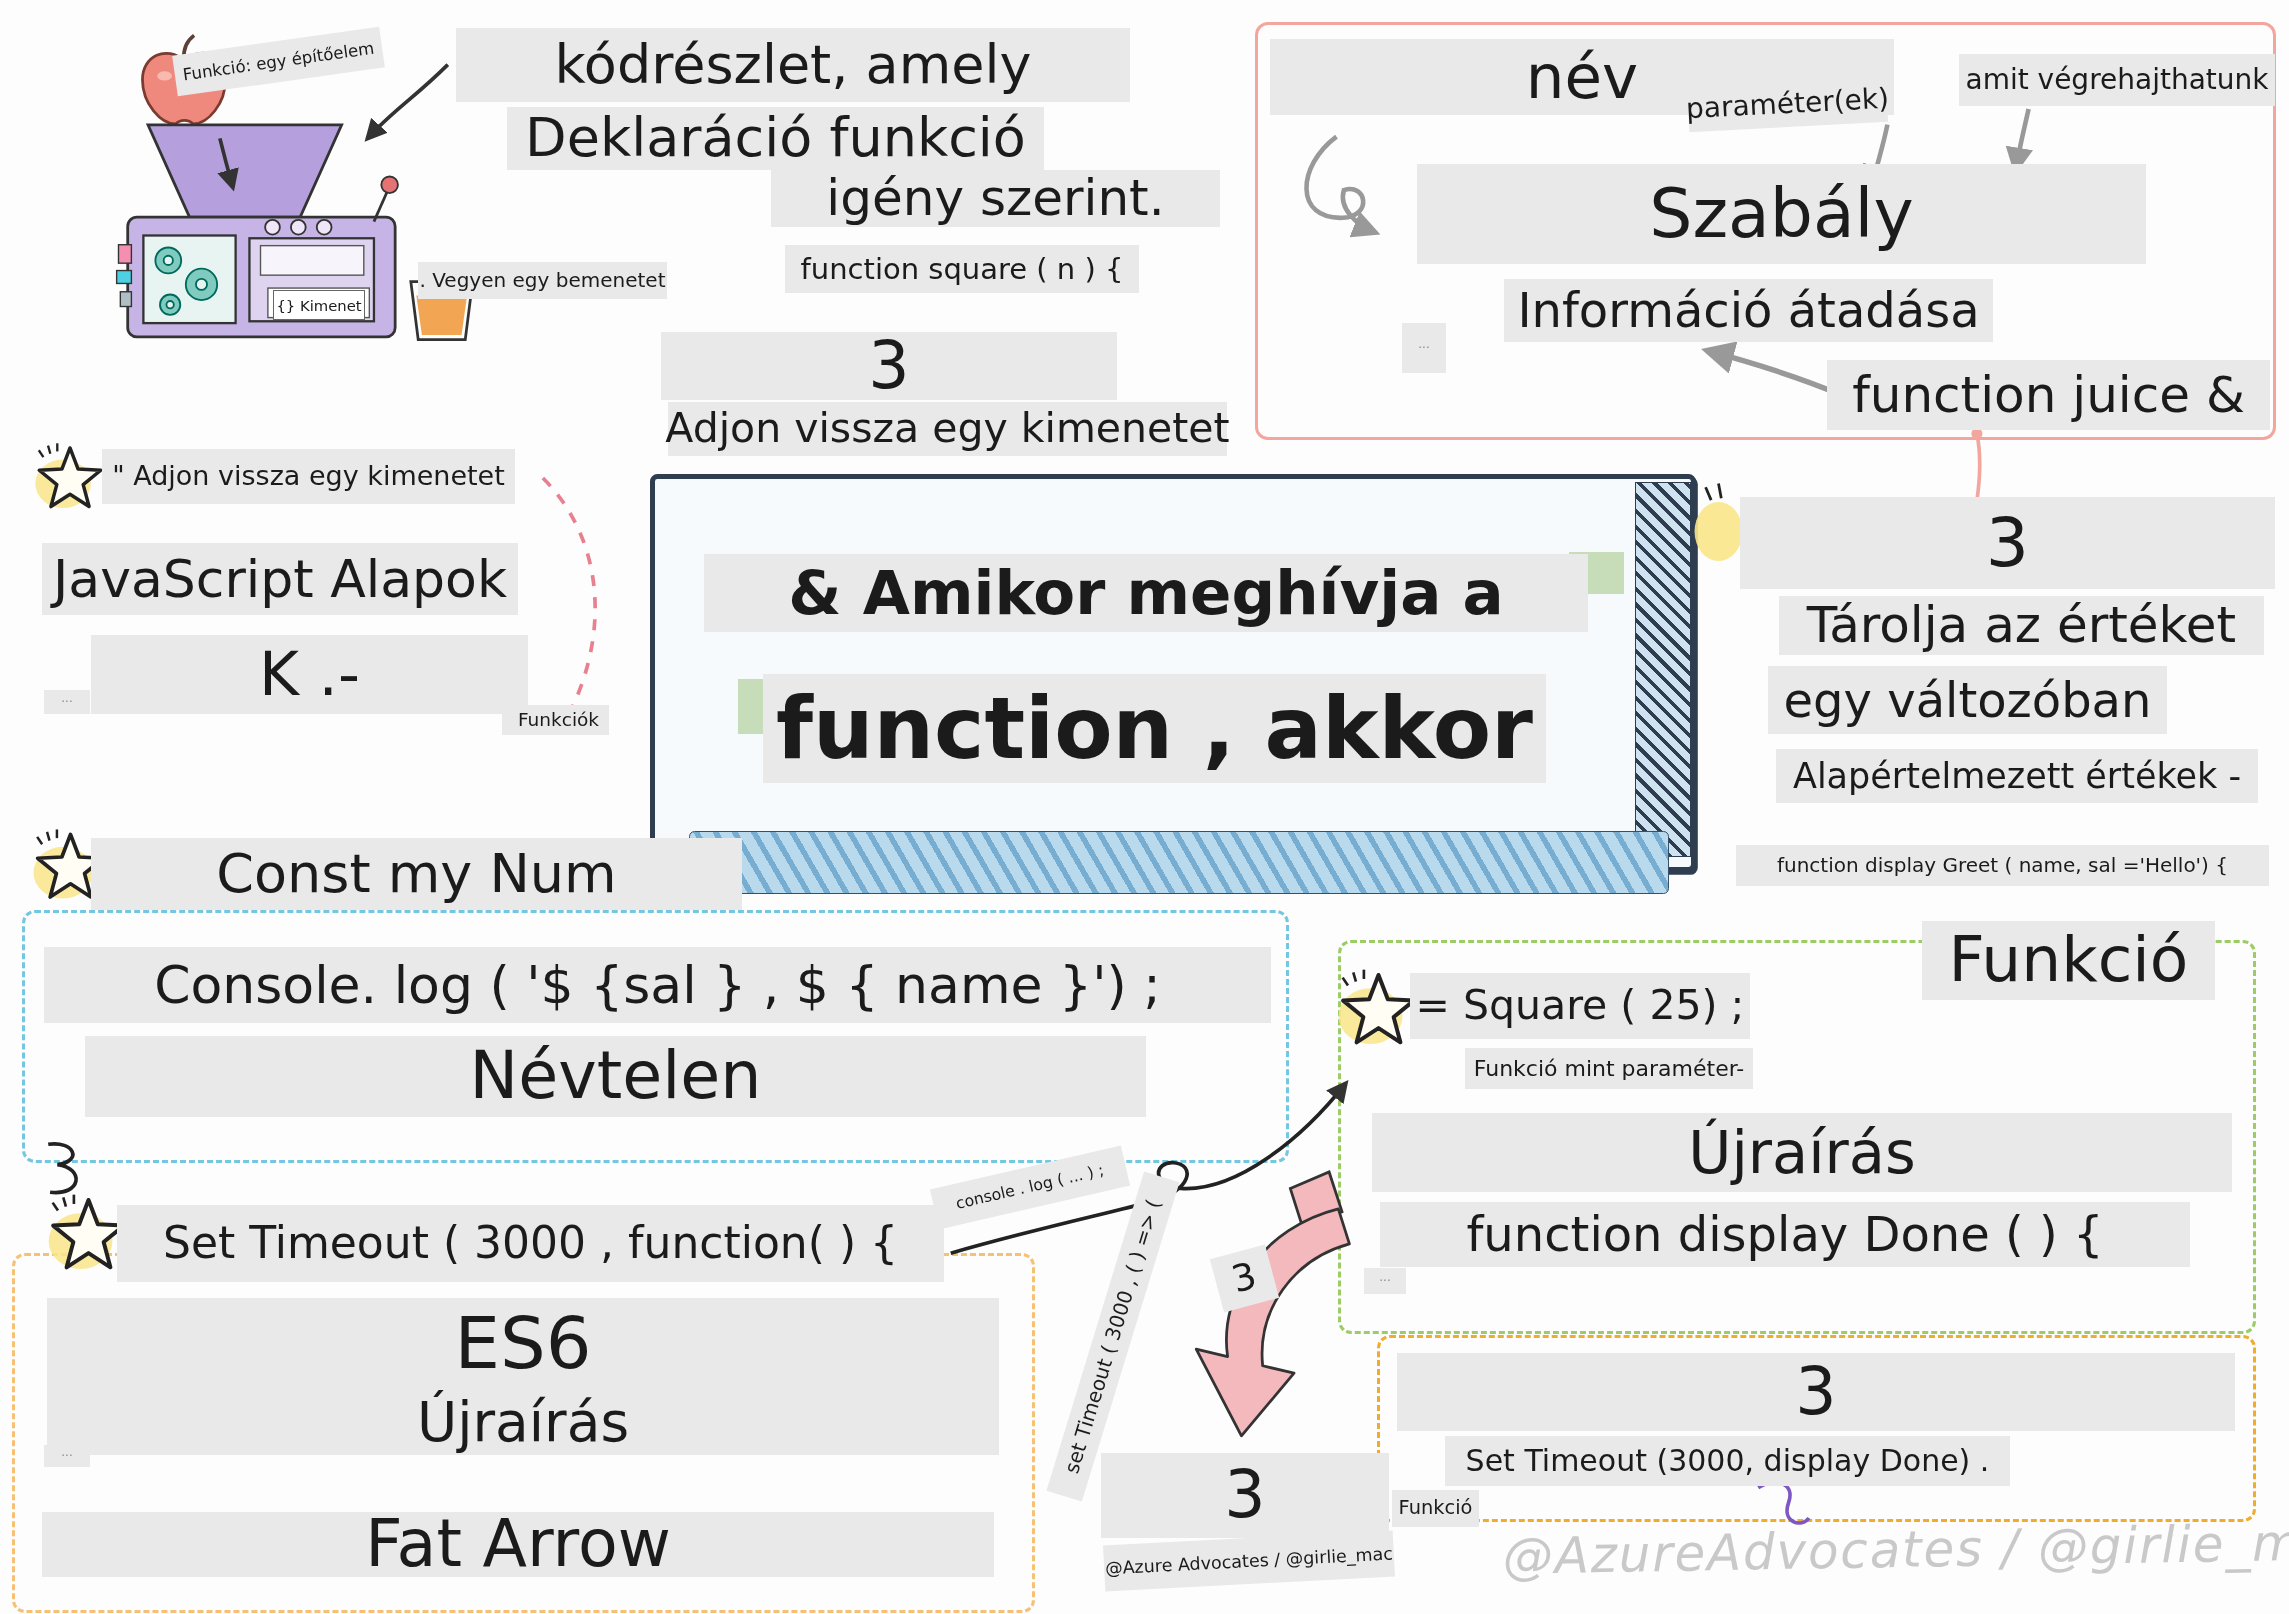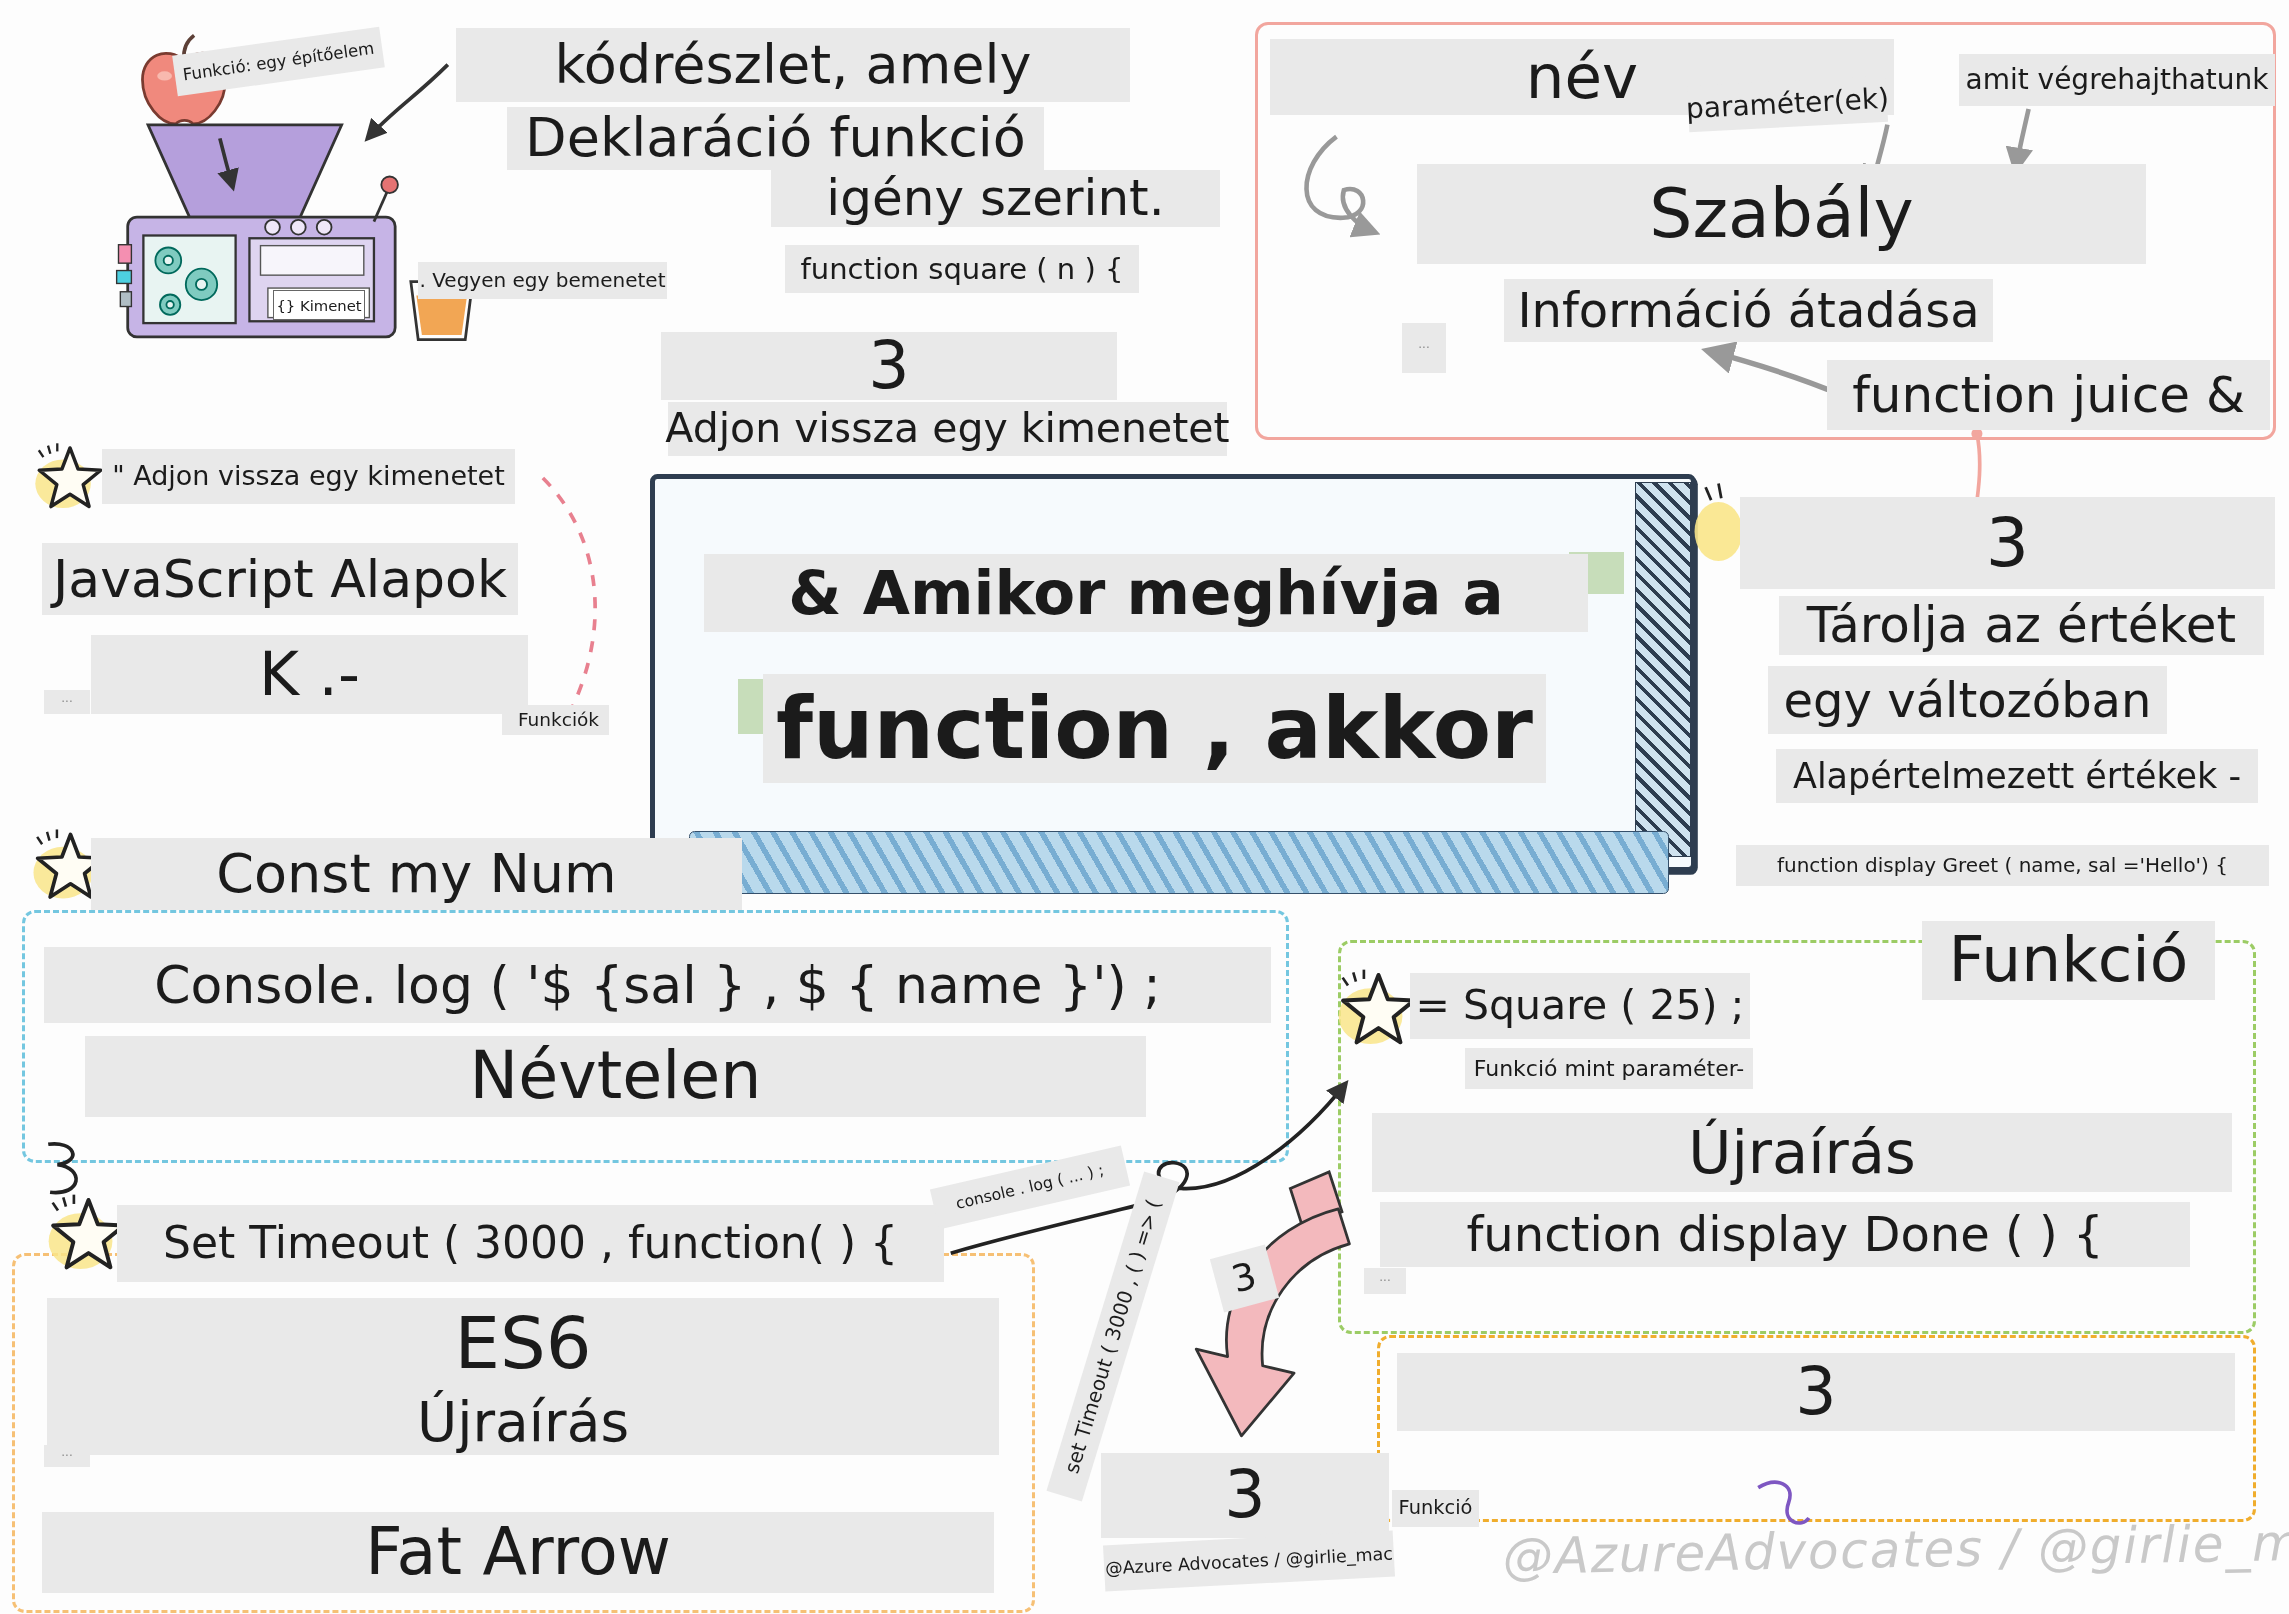--- a/index.html
+++ b/index.html
@@ -175,33 +175,34 @@
   <div class="strip bold" style="left:763px;top:674px;width:783px;height:109px;font-size:85px;">function , akkor</div>
 
   <div class="strip" style="left:91px;top:838px;width:651px;height:72px;font-size:54px;">Const my Num</div>
   <div class="strip" style="left:44px;top:947px;width:1227px;height:76px;font-size:52px;">Console. log ( '$ {sal } , $ { name }') ;</div>
   <div class="strip" style="left:85px;top:1036px;width:1061px;height:81px;font-size:65px;">Névtelen</div>
 
   <div class="strip" style="left:117px;top:1205px;width:827px;height:77px;font-size:44px;">Set Timeout ( 3000 , function( ) {</div>
   <div class="strip" style="left:47px;top:1298px;width:952px;height:92px;font-size:72px;">ES6</div>
   <div class="strip" style="left:47px;top:1390px;width:952px;height:65px;font-size:55px;">Újraírás</div>
   <div class="tiny" style="left:44px;top:1445px;width:46px;height:22px;">···</div>
-  <div class="strip" style="left:42px;top:1512px;width:952px;height:81px;font-size:65px;">Fat Arrow</div>
+  <div class="strip" style="left:42px;top:1512px;width:952px;height:65px;font-size:65px;">Fat Arrow</div>
 
   <div class="strip" style="left:932px;top:1167px;width:196px;height:41px;font-size:15.7px;transform:rotate(-13deg);">console . log ( ... ) ;</div>
   <div class="strip" style="left:946px;top:1318px;width:334px;height:37px;font-size:20px;transform:rotate(-73deg);">set Timeout ( 3000 , ( ) =&gt; (</div>
   <div class="strip" style="left:1216px;top:1251px;width:57px;height:55px;font-size:37px;transform:rotate(-15deg);">3</div>
   <div class="strip" style="left:1101px;top:1453px;width:288px;height:85px;font-size:65px;">3</div>
   <div class="strip" style="left:1104px;top:1538px;width:290px;height:46px;font-size:17.5px;transform:rotate(-3deg);">@Azure Advocates / @girlie_mac</div>
   <div class="strip" style="left:1392px;top:1490px;width:87px;height:37px;font-size:19.4px;">Funkció</div>
 
   <div class="strip" style="left:1410px;top:973px;width:340px;height:66px;font-size:41px;">= Square ( 25) ;</div>
   <div class="strip" style="left:1465px;top:1048px;width:288px;height:41px;font-size:22px;">Funkció mint paraméter-</div>
   <div class="strip" style="left:1372px;top:1113px;width:860px;height:79px;font-size:59px;">Újraírás</div>
   <div class="strip" style="left:1380px;top:1202px;width:810px;height:65px;font-size:48px;">function display Done ( ) {</div>
   <div class="tiny" style="left:1364px;top:1268px;width:42px;height:26px;">···</div>
 
   <div class="strip" style="left:1397px;top:1353px;width:838px;height:78px;font-size:65px;">3</div>
+  <div class="strip" style="left:1445px;top:1436px;width:565px;height:50px;font-size:30px;">Set Timeout (3000, display Done) .</div>
 
   <div class="wm" style="left:1503px;top:1521px;width:779px;height:89px;font-size:50px;transform:rotate(-1deg);">@AzureAdvocates / @girlie_mac</div>
 
 </div>
 
 
 </body></html>

